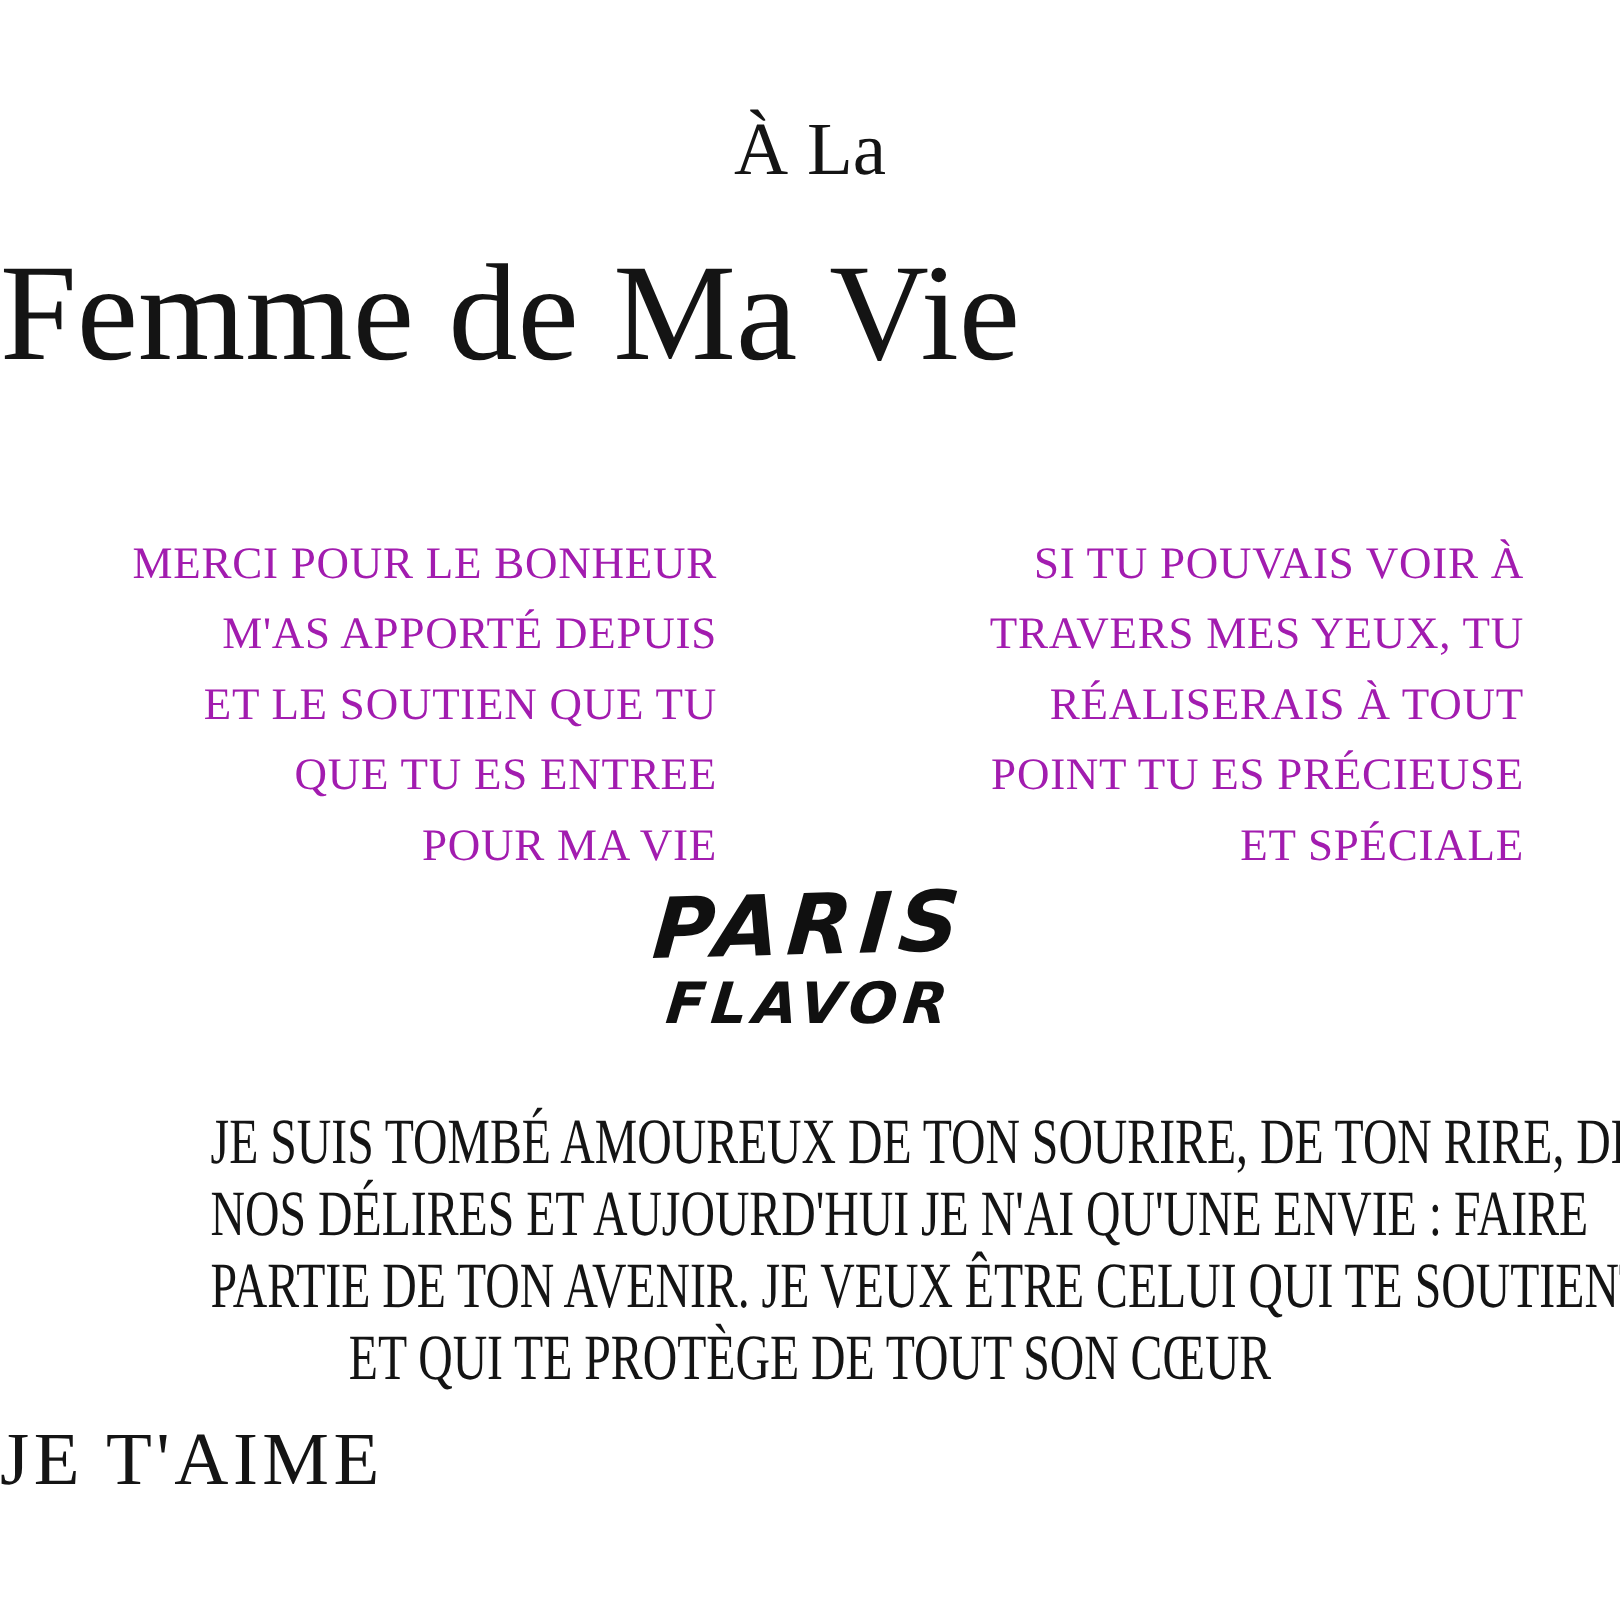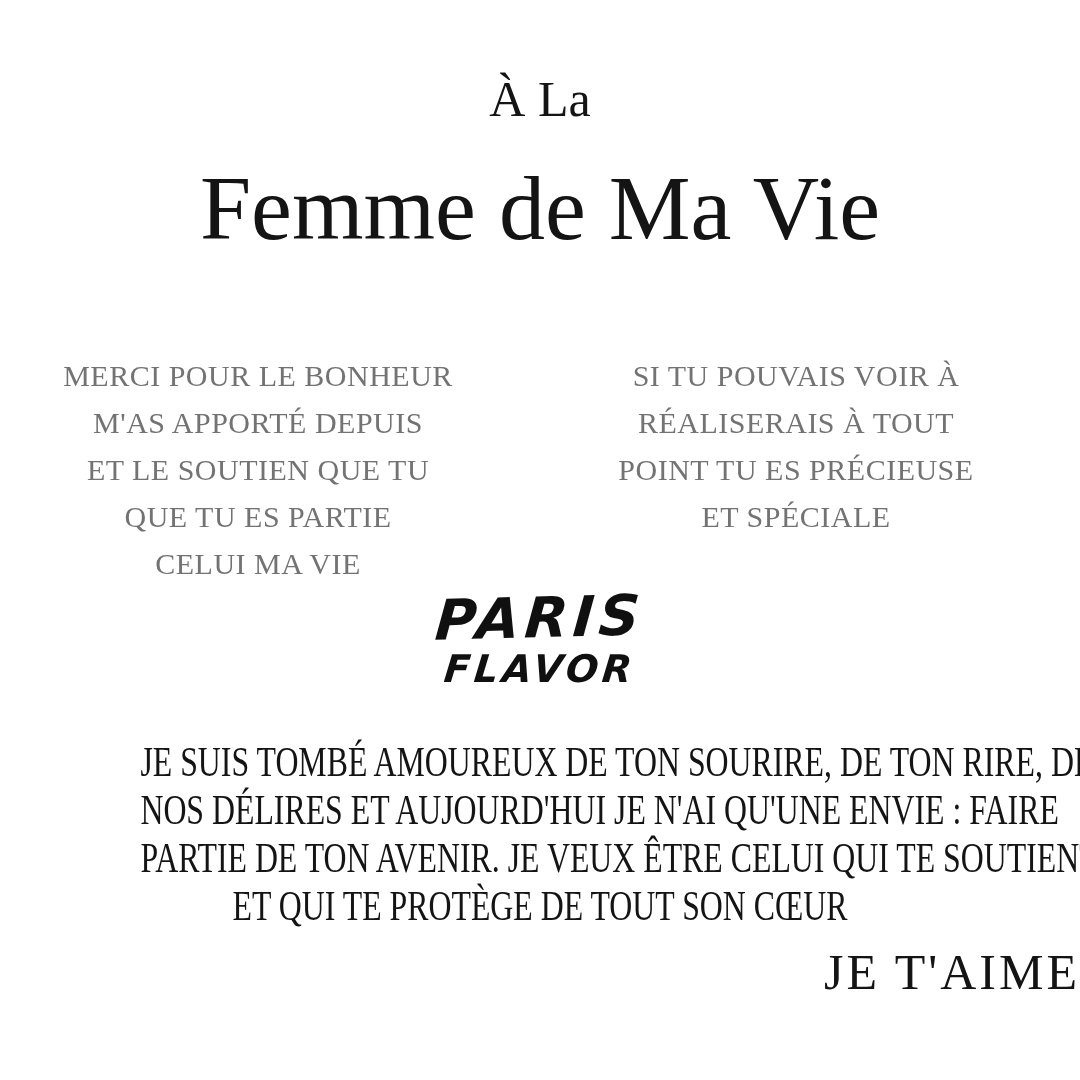--- a/index.html
+++ b/index.html
@@ -25,35 +25,35 @@
     text-align: center;
     font-size: 50px;
     line-height: 1.1;
     color: #141414;
   }
   .title {
     position: absolute;
     top: 158px;
     left: 0;
     width: 100%;
-    text-align: center;
+    text-align: left;
     font-size: 92px;
     line-height: 1.1;
     letter-spacing: 0px;
     color: #141414;
   }
   .col {
     position: absolute;
     top: 352px;
     width: 440px;
-    text-align: center;
+    text-align: right;
     font-size: 30px;
     line-height: 47px;
     letter-spacing: 0.5px;
-    color: #737373;
+    color: #a21caf;
   }
   .col-left  { left: 38px; }
   .col-right { left: 576px; }
   .logo {
     position: absolute;
     top: 588px;
     left: 0;
     width: 100%;
     text-align: center;
     color: #101010;
@@ -87,46 +87,47 @@
     transform: scaleX(0.74);
     transform-origin: 50% 0;
     white-space: nowrap;
     color: #141414;
   }
   .closing {
     position: absolute;
     top: 942px;
     left: 0;
     width: 100%;
-    text-align: right;
+    text-align: left;
     font-size: 50px;
     line-height: 60px;
     letter-spacing: 3px;
     color: #141414;
   }
 </style>
 </head>
 <body>
 
 <div class="canvas">
 
   <div class="eyebrow">À La</div>
 
   <div class="title">Femme de Ma Vie</div>
 
   <div class="col col-left">
     <div class="col-line">MERCI POUR LE BONHEUR</div>
     <div class="col-line">M'AS APPORTÉ DEPUIS</div>
     <div class="col-line">ET LE SOUTIEN QUE TU</div>
-    <div class="col-line">QUE TU ES PARTIE</div>
-    <div class="col-line">CELUI MA VIE</div>
+    <div class="col-line">QUE TU ES ENTREE</div>
+    <div class="col-line">POUR MA VIE</div>
   </div>
 
   <div class="col col-right">
     <div class="col-line">SI TU POUVAIS VOIR À</div>
+    <div class="col-line">TRAVERS MES YEUX, TU</div>
     <div class="col-line">RÉALISERAIS À TOUT</div>
     <div class="col-line">POINT TU ES PRÉCIEUSE</div>
     <div class="col-line">ET SPÉCIALE</div>
   </div>
 
   <div class="logo">
     <div class="logo-line1">PARIS</div>
     <div class="logo-line2">FLAVOR</div>
   </div>
 

